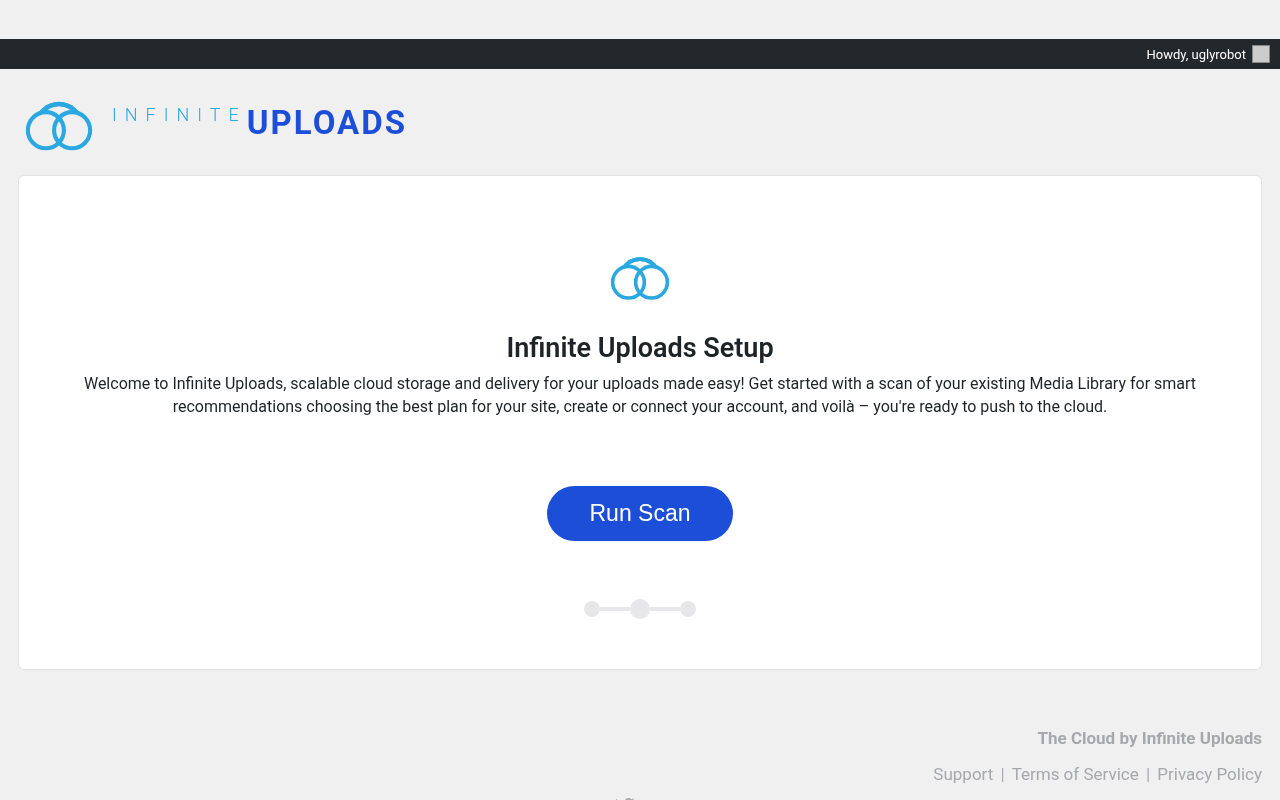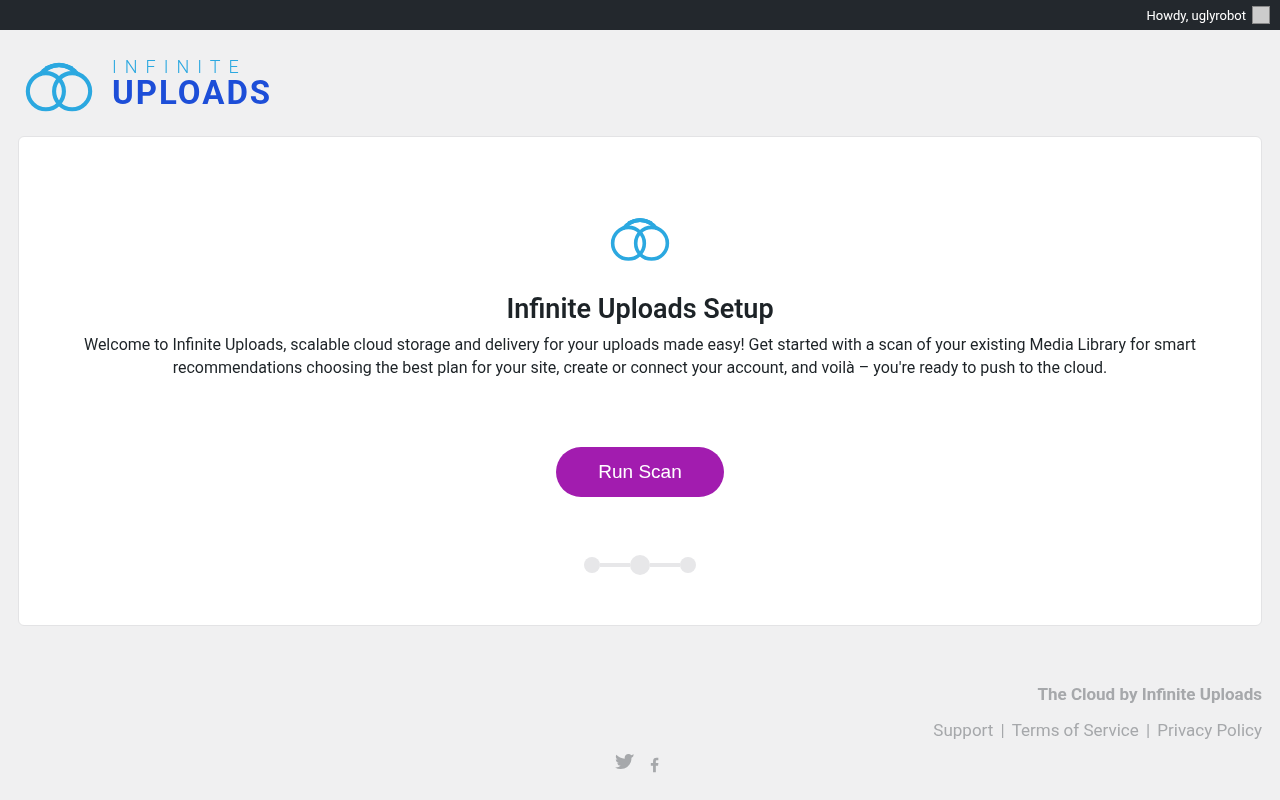--- a/index.html
+++ b/index.html
@@ -12,20 +12,21 @@
     }
     .admin-bar {
       background: #23282d;
       height: 30px;
       display: flex;
       justify-content: flex-end;
       align-items: center;
       padding: 0 10px;
       color: #fff;
       font-size: 13px;
+      margin-top: 39px;
     }
     .admin-bar .user {
       display: flex;
       align-items: center;
       gap: 6px;
     }
     .admin-bar .avatar {
       width: 18px;
       height: 18px;
       background: #ccc;
@@ -36,21 +37,21 @@
     }
     .brand {
       display: flex;
       align-items: center;
       gap: 12px;
       margin-bottom: 20px;
     }
     .brand-logo svg { display: block; }
     .brand-text {
       display: flex;
-      flex-direction: column;
+      flex-direction: row;
       line-height: 1;
     }
     .brand-text .line1 {
       font-size: 18px;
       letter-spacing: 8px;
       color: #2ba8e0;
       font-weight: 300;
     }
     .brand-text .line2 {
       font-size: 33px;
@@ -75,26 +76,26 @@
       margin-bottom: 8px;
     }
     .card-desc {
       font-size: 16px;
       color: #1d2327;
       line-height: 1.45;
       max-width: 1130px;
       margin: 0 auto 68px auto;
     }
     .run-btn {
-      background: #a21caf;
+      background: #1d4ed8;
       color: #fff;
       border: none;
       border-radius: 999px;
       padding: 14px 42px;
-      font-size: 19px;
+      font-size: 23px;
       font-weight: 400;
       cursor: pointer;
     }
     .stepper {
       display: flex;
       align-items: center;
       justify-content: center;
       gap: 0;
       margin-top: 58px;
     }

